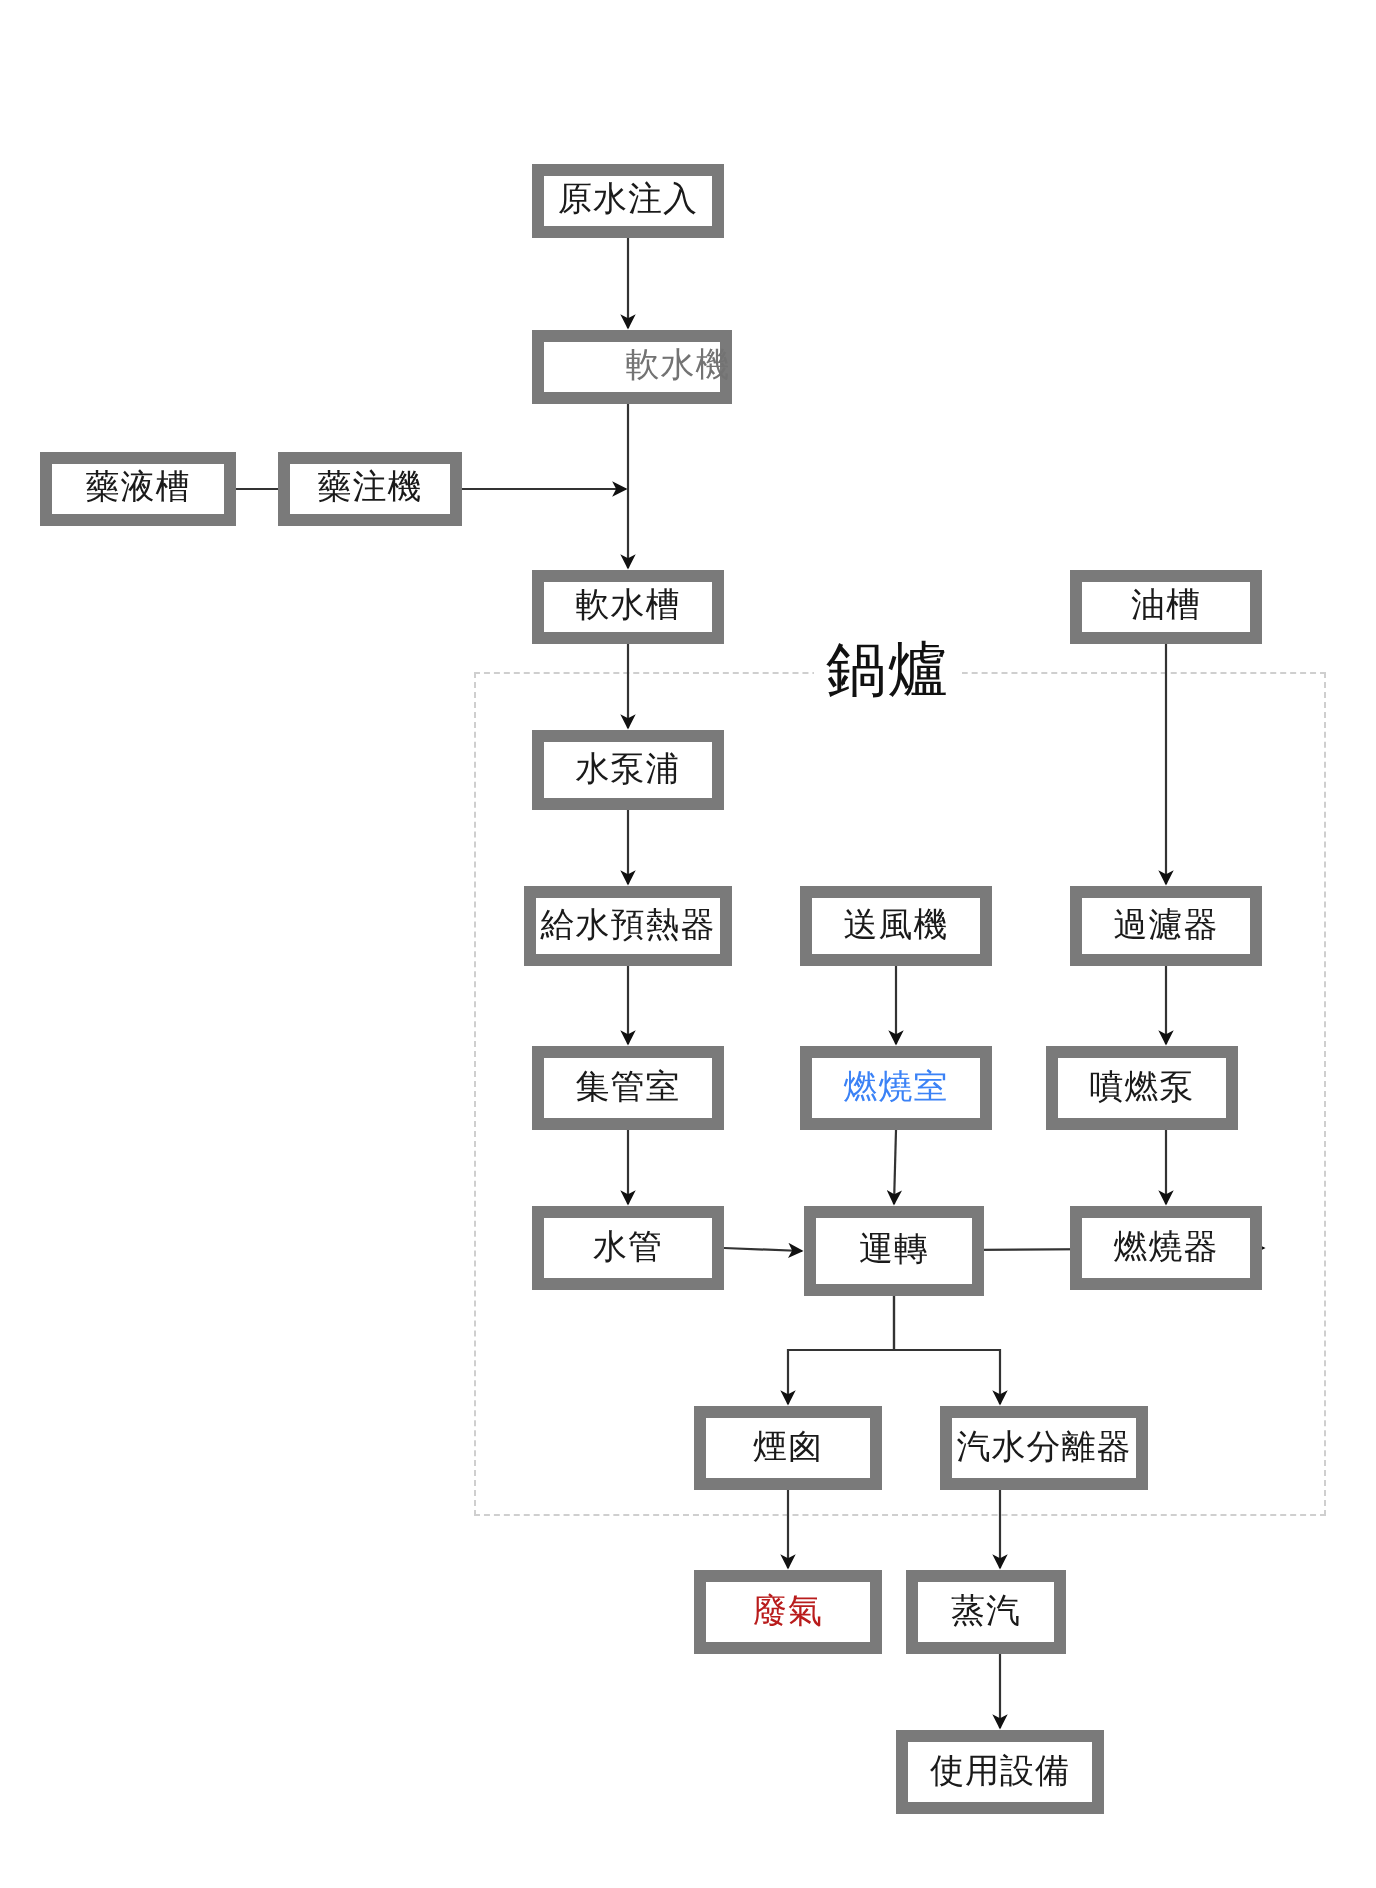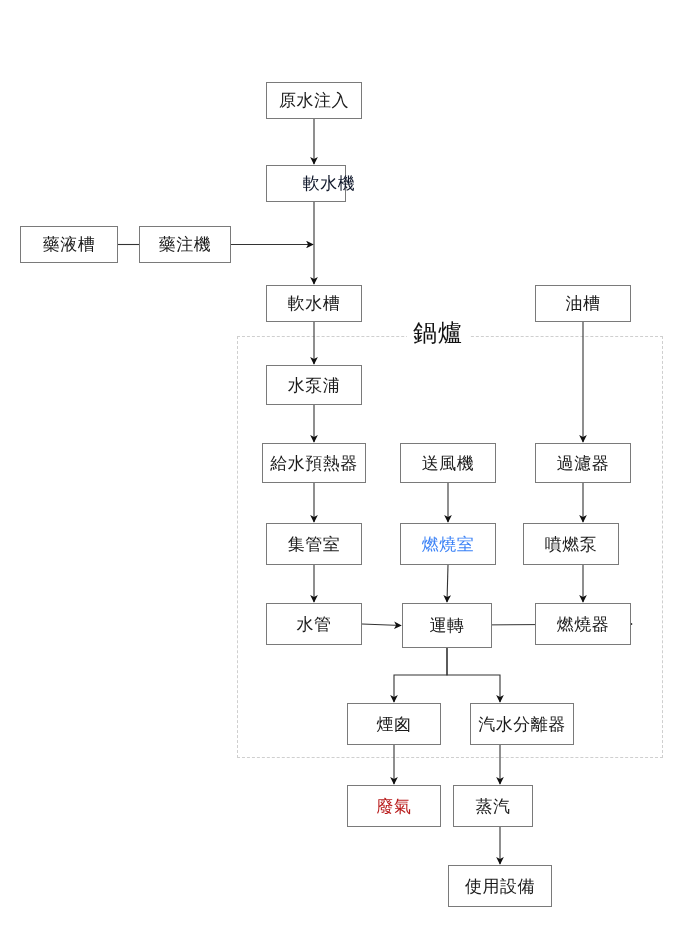--- a/index.html
+++ b/index.html
@@ -13,42 +13,42 @@
   #canvas {
     position: relative;
     width: 688px;
     height: 944px;
     background: #ffffff;
     overflow: hidden;
   }
   .node {
     position: absolute;
     box-sizing: border-box;
-    border: 1px solid #84cc16;
+    border: 6px solid #84cc16;
     background: #ffffff;
     display: flex;
     align-items: center;
     justify-content: center;
     color: #1a1a1a;
     font-size: 17px;
     letter-spacing: 0.5px;
     line-height: 1;
     white-space: nowrap;
     z-index: 3;
   }
   .region {
     position: absolute;
     box-sizing: border-box;
     border: 1px dashed #cfcfcf;
     background: transparent;
     z-index: 1;
   }
   .region-title {
     position: absolute;
-    font-size: 24px;
+    font-size: 30px;
     color: #111111;
     letter-spacing: 1px;
     line-height: 1;
     background: #ffffff;
     padding: 0 6px;
     z-index: 2;
     white-space: nowrap;
   }
   #edges {
     position: absolute;
@@ -92,21 +92,21 @@
         <polyline points="448,565 447,602" marker-end="url(#ah)"></polyline>
         <polyline points="447,648 447,675 394,675 394,702" marker-end="url(#ah)"></polyline>
         <polyline points="447,648 447,675 500,675 500,702" marker-end="url(#ah)"></polyline>
         <polyline points="394,745 394,784" marker-end="url(#ah)"></polyline>
         <polyline points="500,745 500,784" marker-end="url(#ah)"></polyline>
         <polyline points="500,827 500,864" marker-end="url(#ah)"></polyline>
       </g>
   </svg>
 
 <div class="node" style="left: 266px; top: 82px; width: 96px; height: 37px; border-color: rgb(122, 122, 122); color: rgb(26, 26, 26);">原水注入</div>
-    <div class="node" style="left: 266px; top: 165px; width: 80px; height: 37px; border-color: rgb(122, 122, 122); color: #0f172a; padding-left: 46px;">軟水機</div>
+    <div class="node" style="left: 266px; top: 165px; width: 100px; height: 37px; border-color: rgb(122, 122, 122); color: #737373; padding-left: 46px;">軟水機</div>
     <div class="node" style="left: 20px; top: 226px; width: 98px; height: 37px; border-color: rgb(122, 122, 122); color: rgb(26, 26, 26);">藥液槽</div>
     <div class="node" style="left: 139px; top: 226px; width: 92px; height: 37px; border-color: rgb(122, 122, 122); color: rgb(26, 26, 26);">藥注機</div>
     <div class="node" style="left: 266px; top: 285px; width: 96px; height: 37px; border-color: rgb(122, 122, 122); color: rgb(26, 26, 26);">軟水槽</div>
     <div class="node" style="left: 535px; top: 285px; width: 96px; height: 37px; border-color: rgb(122, 122, 122); color: rgb(26, 26, 26);">油槽</div>
     <div class="node" style="left: 266px; top: 365px; width: 96px; height: 40px; border-color: rgb(122, 122, 122); color: rgb(26, 26, 26);">水泵浦</div>
     <div class="node" style="left: 262px; top: 443px; width: 104px; height: 40px; border-color: rgb(122, 122, 122); color: rgb(26, 26, 26);">給水預熱器</div>
     <div class="node" style="left: 400px; top: 443px; width: 96px; height: 40px; border-color: rgb(122, 122, 122); color: rgb(26, 26, 26);">送風機</div>
     <div class="node" style="left: 535px; top: 443px; width: 96px; height: 40px; border-color: rgb(122, 122, 122); color: rgb(26, 26, 26);">過濾器</div>
     <div class="node" style="left: 266px; top: 523px; width: 96px; height: 42px; border-color: rgb(122, 122, 122); color: rgb(26, 26, 26);">集管室</div>
     <div class="node" style="left: 400px; top: 523px; width: 96px; height: 42px; border-color: rgb(122, 122, 122); color: #3b82f6;">燃燒室</div>

